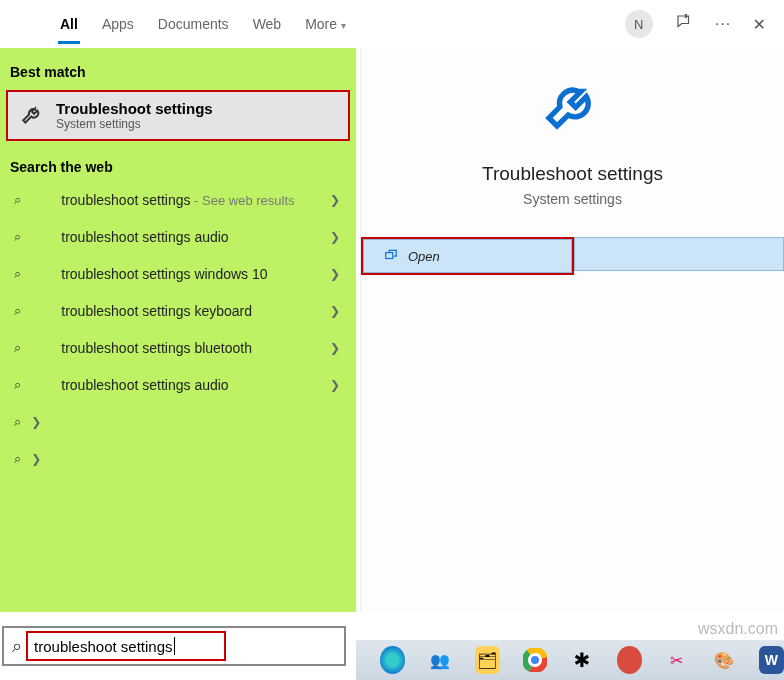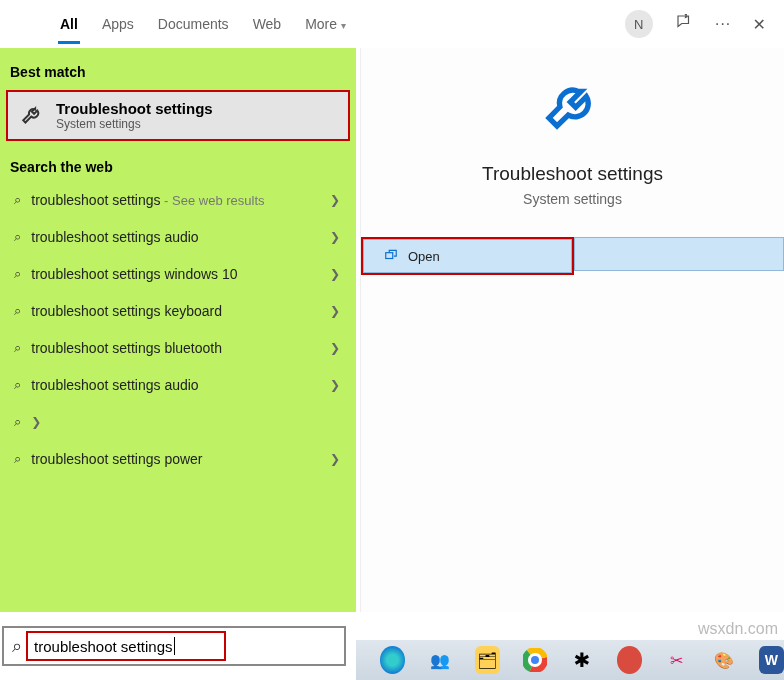--- a/index.html
+++ b/index.html
@@ -88,40 +88,41 @@
   .bm-text .sub { font-size:12px; color:#555;}
   .web-item {
     display:flex;
     align-items:center;
     padding: 8px 10px 8px 14px;
     gap:10px;
     cursor:pointer;
     height:37px;
   }
   .web-item .sicon { color:#333; font-size:13px;}
-  .web-item .label { font-size:14px; color:#222; flex:1;}
+  .web-item .label { font-size:14px; color:#222; flex:1;margin-left:30px;}
   .web-item .label .bold { font-weight:400;}
   .web-item .hint { color:#777; font-size:13px;}
   .web-item .chev { color:#666; font-size:12px; margin-right:6px;}
   .right {
     flex:1;
     background:#fdfdfd;
     padding-top:20px;
     margin-left:4px;
     border-left:1px solid #eee;
   }
   .detail-card {
     text-align:center;
     padding-bottom:30px;
   }
   .big-icon { margin: 10px auto 18px auto;}
   .detail-title {font-size:19px;color:#222;}
   .detail-sub {font-size:14px;color:#666;margin-top:6px;}
   .action-row {
     display:flex;
+    font-style:italic;
   }
   .action-btn {
     flex:1;
     background:#cce4f7;
     border:1px solid #8fb8db;
     height:34px;
     display:flex;
     align-items:center;
     padding-left:20px;
     font-size:13px;
@@ -250,21 +251,20 @@
       <span class="sicon">⌕</span>
       <span class="label"><span>troubleshoot settings </span><span class="bold">audio</span></span>
       <span class="chev">❯</span>
     </div>
     <div class="web-item">
       <span class="sicon">⌕</span>
       <span class="chev">❯</span>
     </div>
     <div class="web-item">
       <span class="sicon">⌕</span>
-      <span class="label"><span>troubleshoot settings </span><span class="bold">power</span></span>
       <span class="chev">❯</span>
     </div>
   </div>
 
   <div class="right">
     <div class="detail-card">
       <div class="big-icon">
         <svg width="64" height="64" viewBox="0 0 24 24" fill="none" stroke="#0b6fd1" stroke-width="2">
             <path d="M14 5a5 5 0 00-6.9 5.8L3 15l3 3 4.2-4.1A5 5 0 0017 7l-4 4-2-2 4-4z"></path>
           </svg>

